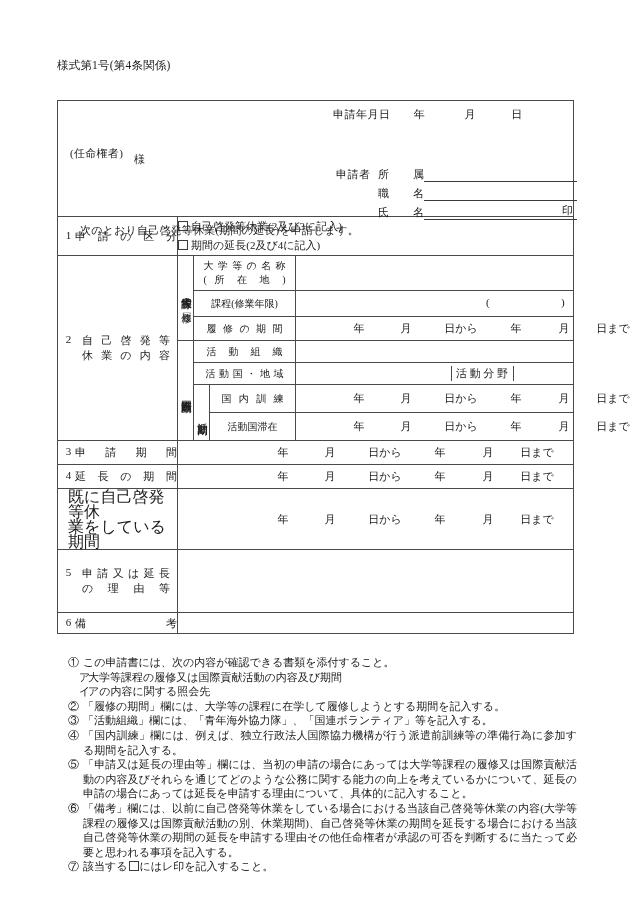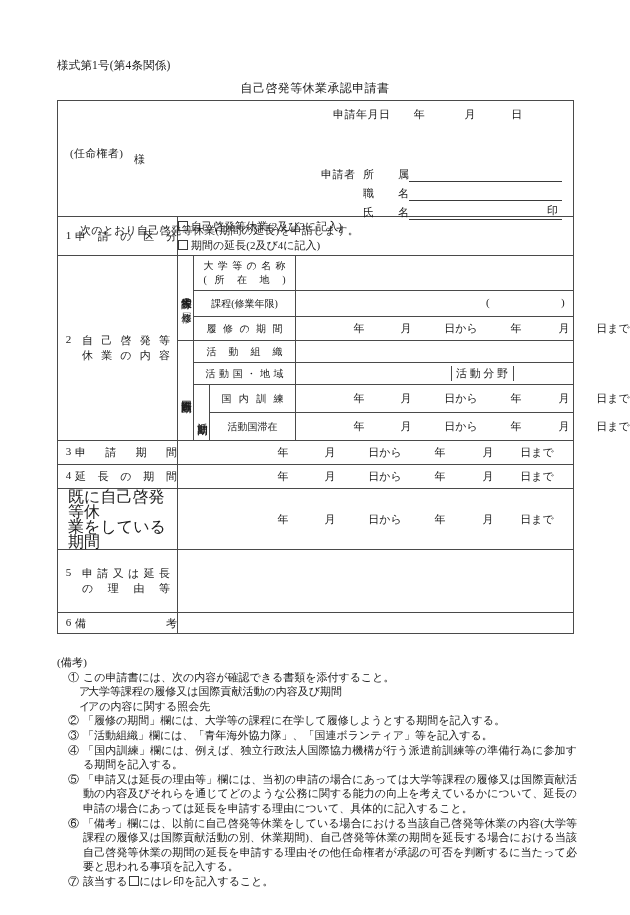--- a/index.html
+++ b/index.html
@@ -87,21 +87,21 @@
   }
   .sama {
     position: absolute;
     left: 76px;
     top: 51px;
     font-size: 11px;
   }
 
   .applicant {
     position: absolute;
-    left: 263px;
+    left: 278px;
     top: 62px;
     font-size: 11px;
   }
   .ap-row {
     display: flex;
     align-items: flex-end;
     height: 19px;
     white-space: nowrap;
   }
   .ap-tag {
@@ -257,21 +257,20 @@
     vertical-align: -1px;
     margin: 0 1px;
   }
 </style>
 </head>
 <body>
 
 <div class="page">
 
   <div class="form-no">様式第1号(第4条関係)</div>
-  <div class="doc-title">自己啓発等休業承認申請書</div>
 
   <table class="tbl">
     <colgroup>
       <col style="width:120px">
       <col style="width:16px">
       <col style="width:16px">
       <col style="width:86px">
       <col style="width:278px">
     </colgroup>
     <tbody>
@@ -492,21 +491,20 @@
             <span class="t just" style="width:88px">備考</span>
           </div>
         </td>
         <td colspan="4"></td>
       </tr>
 
     </tbody>
   </table>
 
   <div class="notes">
-    <div class="notes-title">(備考)</div>
 
     <div class="note">
       <span class="mk">①</span>
       <span class="bd">この申請書には、次の内容が確認できる書類を添付すること。</span>
     </div>
     <div class="note sub">
       <span class="mk">ア</span>
       <span class="bd">大学等課程の履修又は国際貢献活動の内容及び期間</span>
     </div>
     <div class="note sub">

